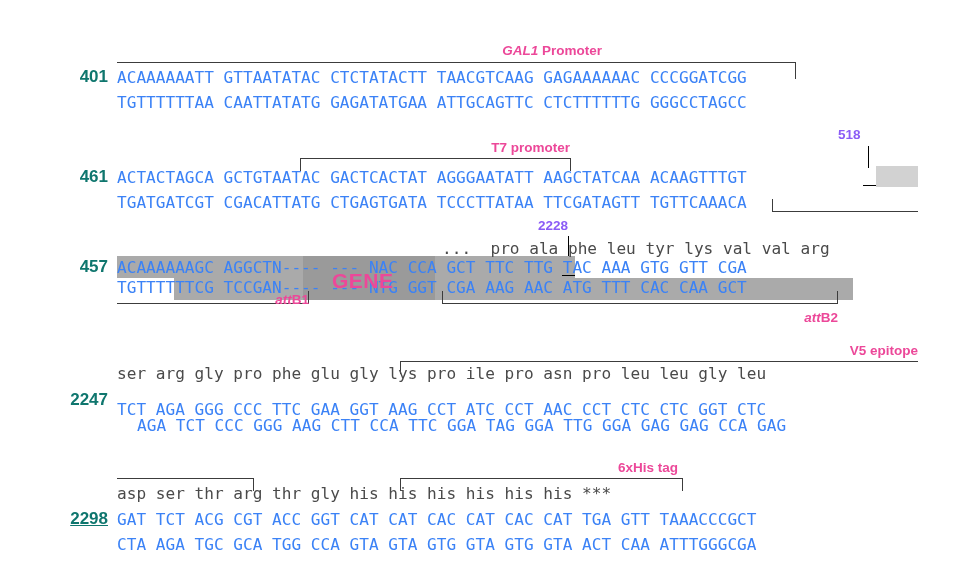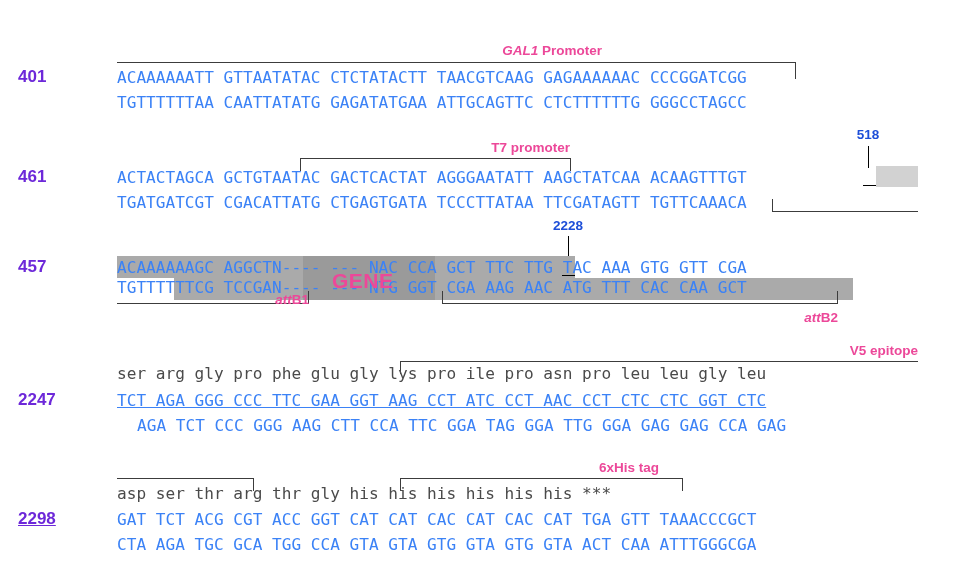--- a/index.html
+++ b/index.html
@@ -37,21 +37,22 @@
   .seq.aa {
     color: #4a4a4a;
   }
 
   
   .linenum {
     position: absolute;
     font-family: "Liberation Sans", sans-serif;
     font-weight: bold;
     font-size: 17px;
-    color: #6d28d9;
+    color: #0f766e;
+    text-align: right;
     width: 90px;
     white-space: pre;
   }
 
   
   .flabel {
     position: absolute;
     font-family: "Liberation Sans", sans-serif;
     font-weight: bold;
     font-size: 13.5px;
@@ -60,23 +61,23 @@
     text-align: right;
   }
   .flabel .it { font-style: italic; }
 
   
   .callout {
     position: absolute;
     font-family: "Liberation Sans", sans-serif;
     font-weight: bold;
     font-size: 13.5px;
-    color: #1d4ed8;
-    white-space: pre;
-    text-align: center;
+    color: #8b5cf6;
+    white-space: pre;
+    text-align: left;
   }
 
   
   .hline {
     position: absolute;
     height: 0;
     border-top: 1.3px solid #3c3c3c;
   }
   .vtick {
     position: absolute;
@@ -157,20 +158,21 @@
   <div class="vtick-thin" style="left:568px; top:236px; height:38px;"></div>
 
   <div class="shade" style="left:117px; top:256px; width:458px; height:22px;"></div>
 
   <div class="shade" style="left:174px; top:278px; width:679px; height:22px;"></div>
 
   <div class="genebox" style="left:303px; top:256px; width:132px; height:44px;"></div>
 
   <div class="linenum" style="left:18px; top:257px; z-index:6;">457</div>
 
+  <div class="seq aa" style="left:442px; top:239px; z-index:6;">...  pro ala phe leu tyr lys val val arg</div>
   <div class="seq" style="left:117px; top:258px; z-index:6;">ACAAAAAAGC AGGCTN---- --- NAC CCA GCT TTC TTG TAC AAA GTG GTT CGA</div>
   <div class="seq" style="left:117px; top:278px; z-index:6;">TGTTTTTTCG TCCGAN---- --- NTG GGT CGA AAG AAC ATG TTT CAC CAA GCT</div>
 
   <div class="genelabel" style="left:332px; top:269px; z-index:7;">GENE</div>
 
   <div class="baseunder" style="left:562px; top:275px; width:13px; z-index:7;"></div>
 
   <div class="hline" style="left:117px; top:303px; width:192px;"></div>
   <div class="vtick" style="left:308px; top:291px; height:13px;"></div>
   <div class="flabel" style="left:117px; top:292px; width:192px;"><span class="it">att</span><span>B1</span></div>
@@ -179,27 +181,27 @@
   <div class="hline" style="left:442px; top:303px; width:396px;"></div>
   <div class="vtick" style="left:837px; top:291px; height:13px;"></div>
   <div class="flabel" style="left:442px; top:310px; width:396px;"><span class="it">att</span><span>B2</span></div>
 
   <div class="flabel" style="left:400px; top:343px; width:518px;"><span class="it"></span><span>V5 epitope</span></div>
   <div class="hline" style="left:400px; top:361px; width:518px;"></div>
   <div class="vtick" style="left:400px; top:361px; height:13px;"></div>
 
   <div class="seq aa" style="left:117px; top:364px;">ser arg gly pro phe glu gly lys pro ile pro asn pro leu leu gly leu</div>
   <div class="linenum" style="left:18px; top:390px;">2247</div>
-  <div class="seq" style="left:117px; top:391px;text-decoration:underline;">TCT AGA GGG CCC TTC GAA GGT AAG CCT ATC CCT AAC CCT CTC CTC GGT CTC</div>
+  <div class="seq" style="left:117px; top:400px;">TCT AGA GGG CCC TTC GAA GGT AAG CCT ATC CCT AAC CCT CTC CTC GGT CTC</div>
   <div class="seq" style="left:117px; top:416px;margin-left:20px;">AGA TCT CCC GGG AAG CTT CCA TTC GGA TAG GGA TTG GGA GAG GAG CCA GAG</div>
 
   <div class="hline" style="left:117px; top:478px; width:137px;"></div>
   <div class="vtick" style="left:253px; top:478px; height:13px;"></div>
 
-  <div class="flabel" style="left:376px; top:460px; width:283px;"><span class="it"></span><span>6xHis tag</span></div>
+  <div class="flabel" style="left:395px; top:460px; width:283px;"><span class="it"></span><span>6xHis tag</span></div>
   <div class="hline" style="left:400px; top:478px; width:283px;"></div>
   <div class="vtick" style="left:400px; top:478px; height:13px;"></div>
   <div class="vtick" style="left:682px; top:478px; height:13px;"></div>
 
   <div class="seq aa" style="left:117px; top:484px;">asp ser thr arg thr gly his his his his his his ***</div>
   <div class="linenum" style="left:18px; top:509px;text-decoration:underline;">2298</div>
   <div class="seq" style="left:117px; top:510px;">GAT TCT ACG CGT ACC GGT CAT CAT CAC CAT CAC CAT TGA GTT TAAACCCGCT</div>
   <div class="seq" style="left:117px; top:535px;">CTA AGA TGC GCA TGG CCA GTA GTA GTG GTA GTG GTA ACT CAA ATTTGGGCGA</div>
 
 </div>

